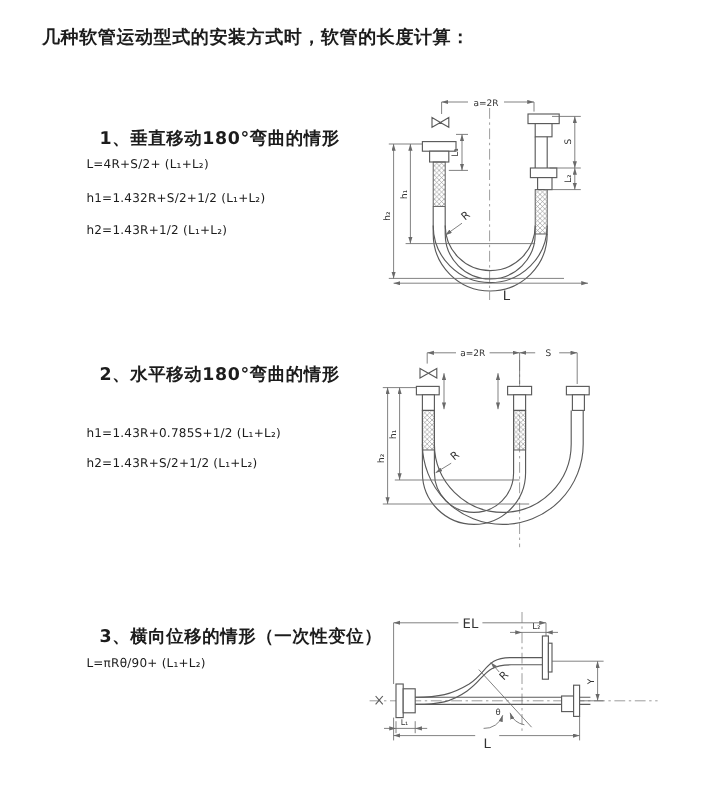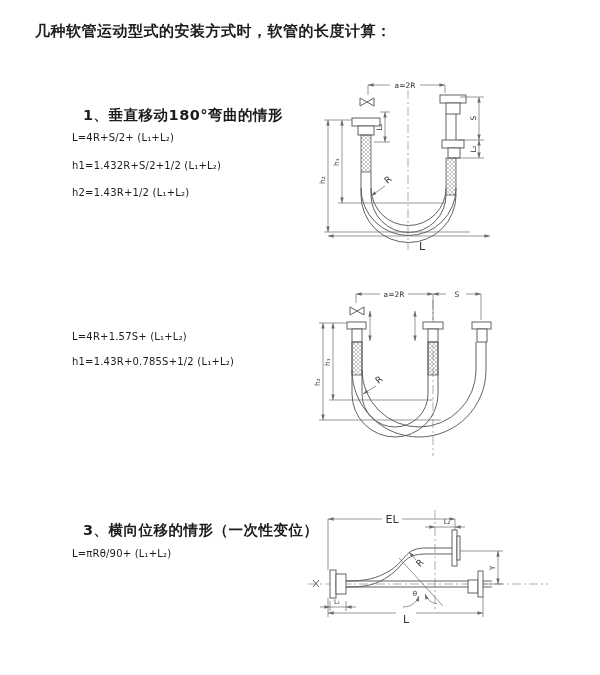--- a/index.html
+++ b/index.html
@@ -31,22 +31,23 @@
 
 <div id="page">
 
   <div class="title">几种软管运动型式的安装方式时，软管的长度计算：</div>
 
   <div class="sec-heading" id="h1">1、垂直移动180°弯曲的情形</div>
   <div class="formula" id="f10">L=4R+S/2+ (L₁+L₂)</div>
   <div class="formula" id="f11">h1=1.432R+S/2+1/2 (L₁+L₂)</div>
   <div class="formula" id="f12">h2=1.43R+1/2 (L₁+L₂)</div>
 
-  <div class="formula" id="f20">L=4R+1.57S+ (L₁+L₂)</div>
+  <div class="sec-heading" id="h2">2、水平移动180°弯曲的情形</div>
   <div class="formula" id="f21">h1=1.43R+0.785S+1/2 (L₁+L₂)</div>
+  <div class="formula" id="f22">h2=1.43R+S/2+1/2 (L₁+L₂)</div>
 
   <div class="sec-heading" id="h3">3、横向位移的情形（一次性变位）</div>
   <div class="formula" id="f30">L=πRθ/90+ (L₁+L₂)</div>
 
   <svg id="svg1" width="270" height="195" viewBox="0 0 270 195">
     <defs>
       <marker id="ar1" orient="auto-start-reverse" markerWidth="9" markerHeight="6" refX="8" refY="2.5">
         <path d="M0,0 L8,2.5 L0,5 z" fill="#6a6a6a"></path>
       </marker>
       <pattern id="hp1" patternUnits="userSpaceOnUse" width="4" height="4">

